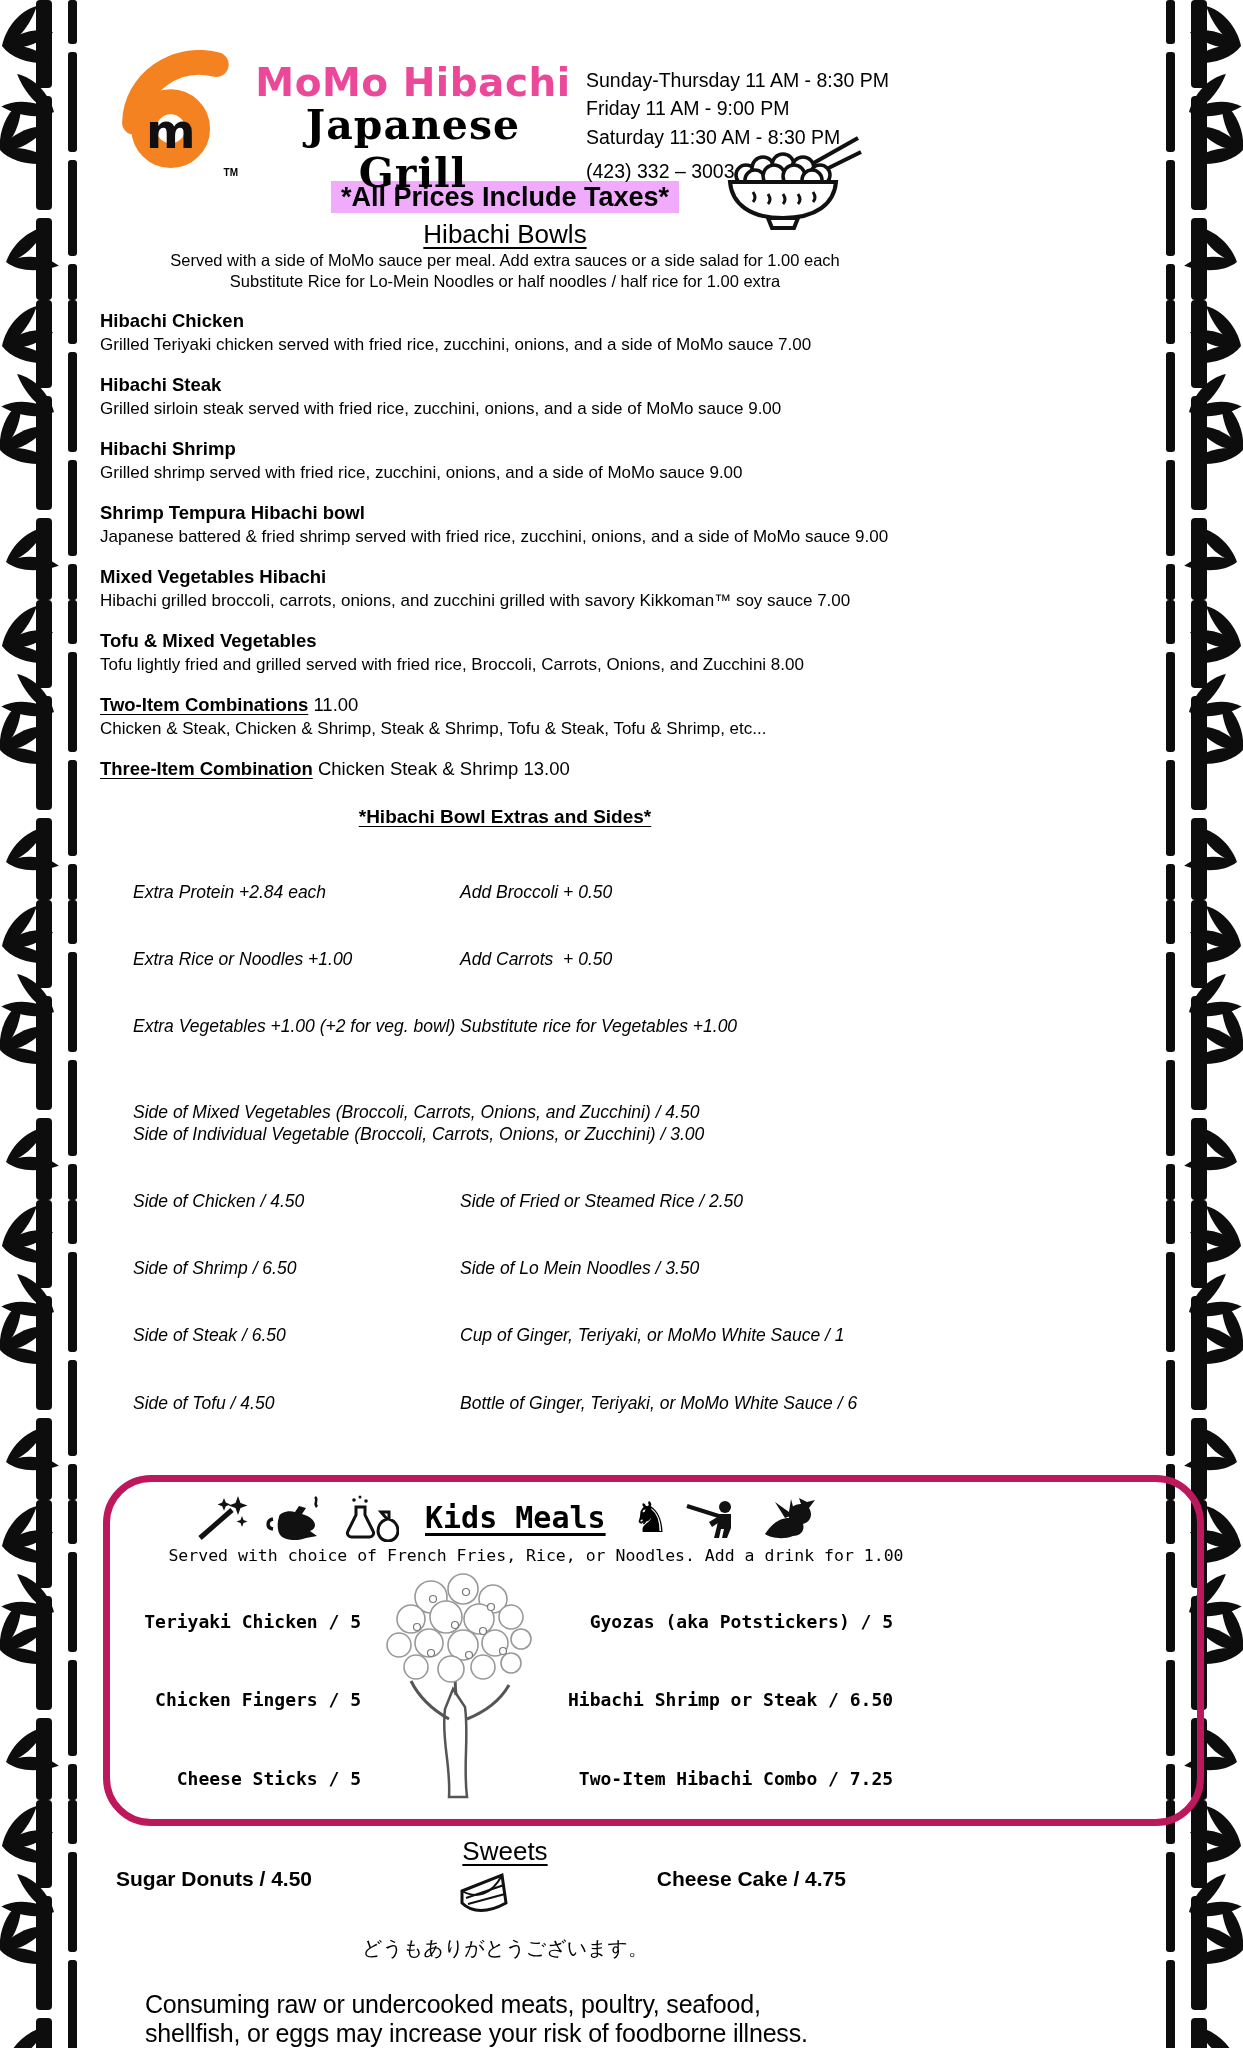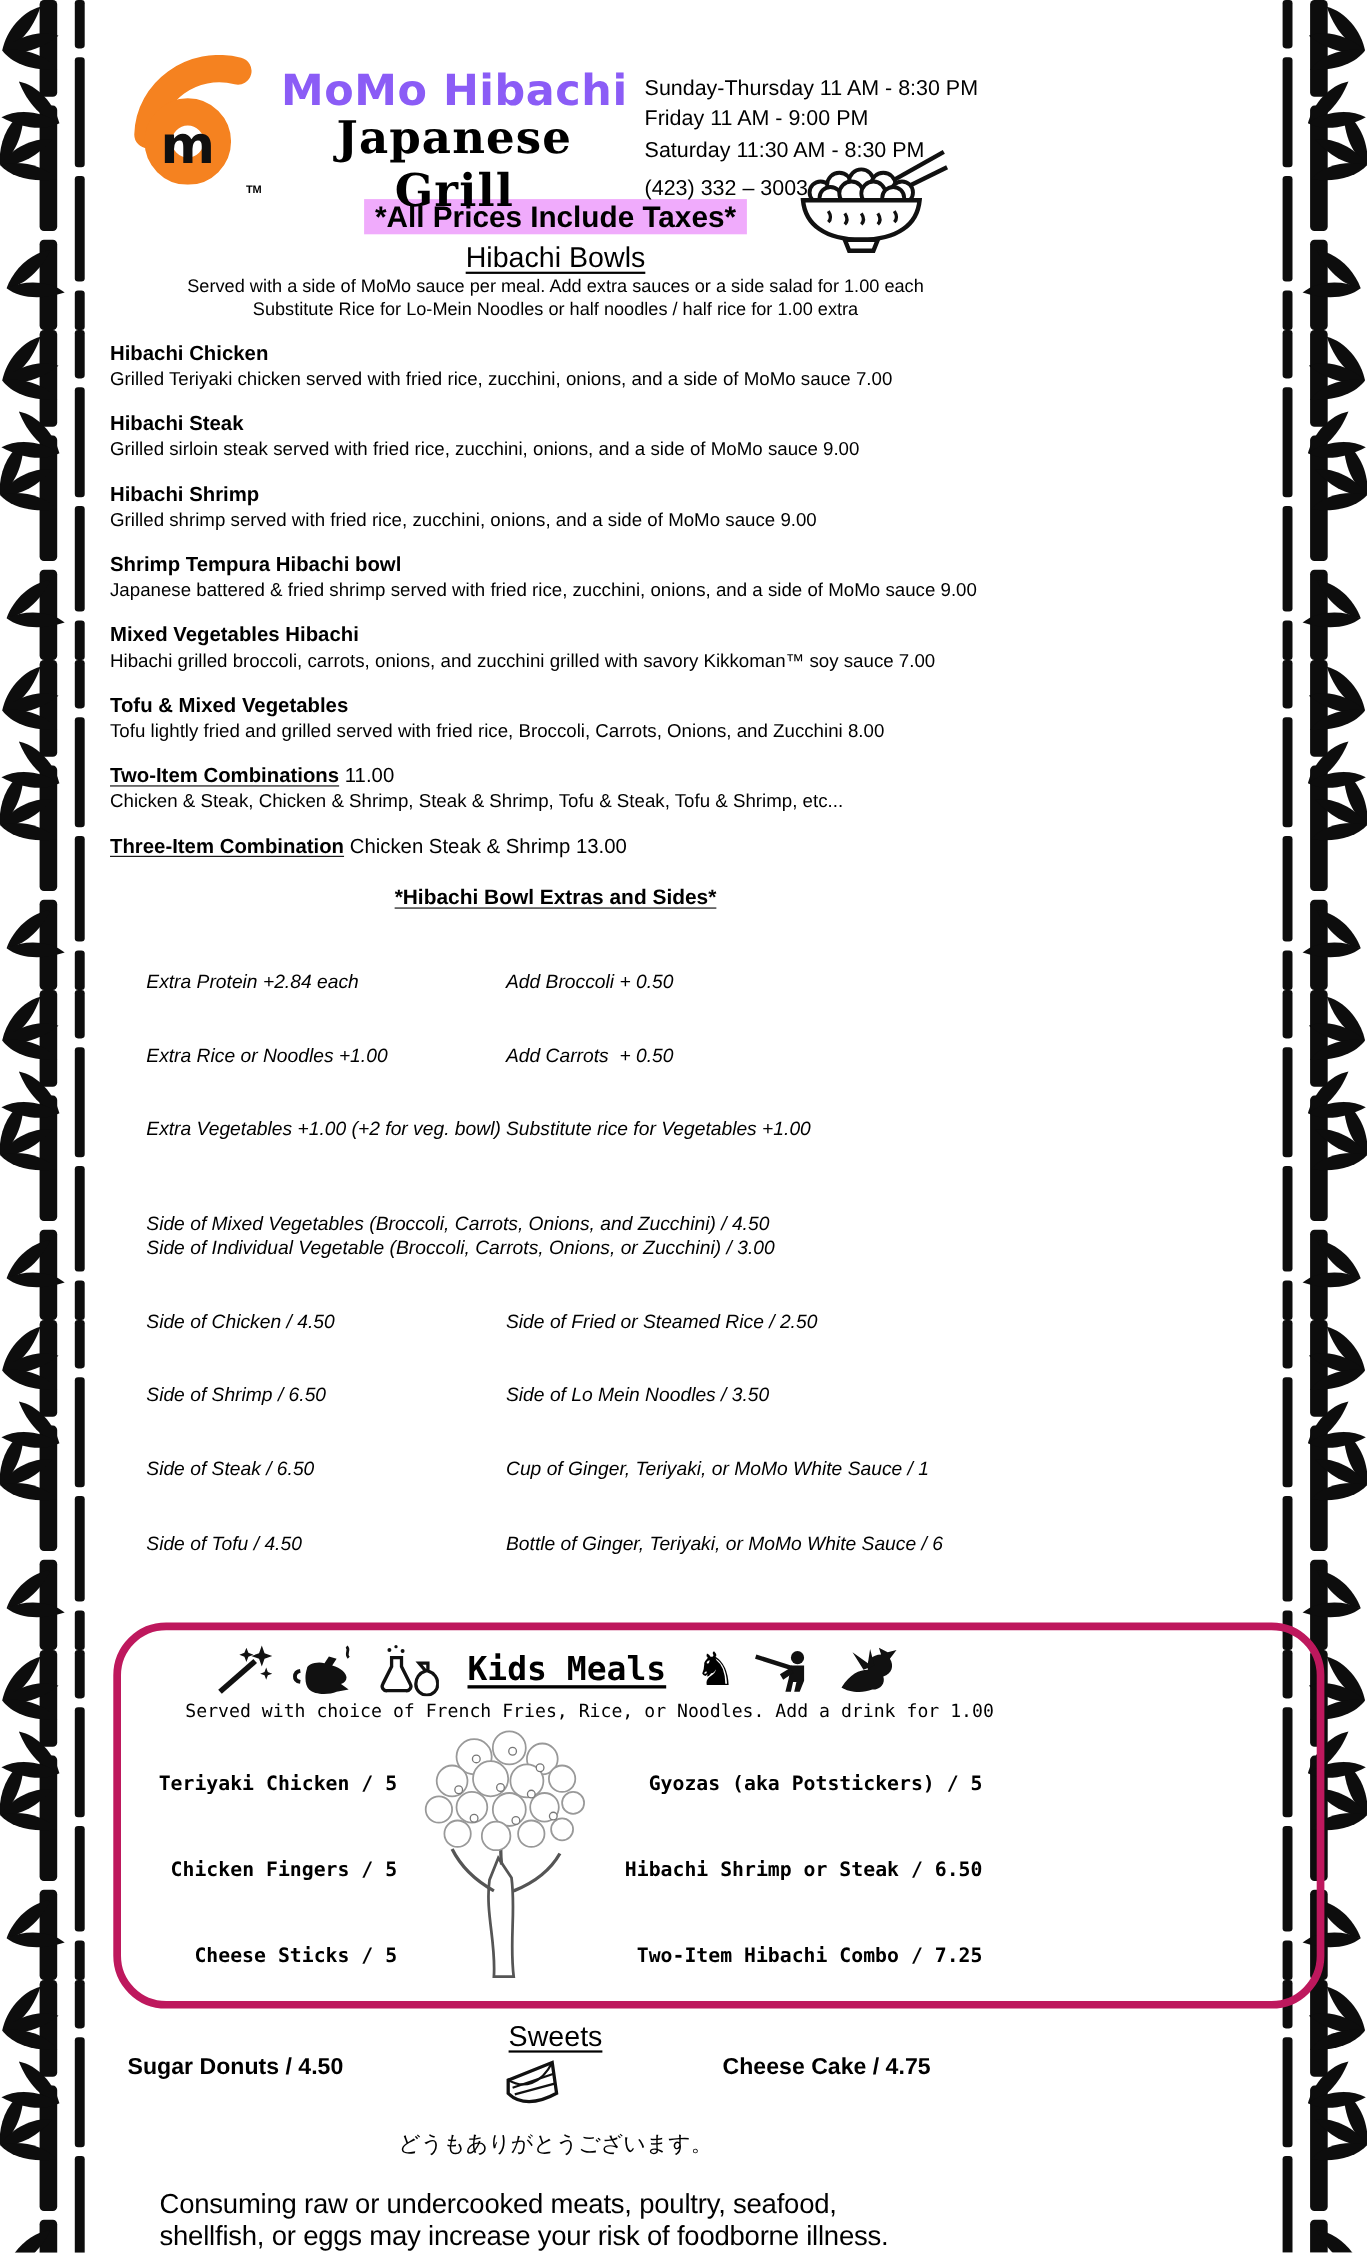--- a/index.html
+++ b/index.html
@@ -9,21 +9,21 @@
   .bamboo{position:absolute;top:0;}
   .bamboo.left{left:0;}
   .bamboo.right{right:0;transform:scaleX(-1);}
   .menu{position:absolute;left:100px;top:46px;width:1015px;}
 
   
   .header{position:relative;height:134px;}
   .logo{position:absolute;left:20px;top:4px;width:120px;height:124px;}
   .logo .tm{position:absolute;right:2px;bottom:-4px;font-size:10px;font-weight:bold;}
   .brand{position:absolute;left:148px;top:14px;width:330px;text-align:center;}
-  .brand-name{font-family:"DejaVu Sans",sans-serif;font-weight:800;font-size:39px;color:#8b5cf6;letter-spacing:.5px;}
+  .brand-name{font-family:"DejaVu Sans",sans-serif;font-weight:800;font-size:39px;color:#ec4899;letter-spacing:.5px;}
   .brand-sub{font-family:"DejaVu Serif",serif;font-weight:700;font-size:41px;letter-spacing:1px;margin-top:-4px;}
   .hours{position:absolute;left:486px;top:20px;font-size:19.5px;line-height:1.45;}
   .hours .phone{margin-top:6px;}
   .bowl-art{position:absolute;left:608px;top:84px;z-index:2;}
 
   .tax-banner{width:810px;text-align:center;margin-top:2px;}
   .tax-banner span{background:#f0abfc;font-weight:bold;font-size:27px;padding:1px 10px;}
 
   .section-title{width:810px;text-align:center;font-size:26px;font-weight:normal;
                  text-decoration:underline;text-underline-offset:4px;margin-top:6px;}

